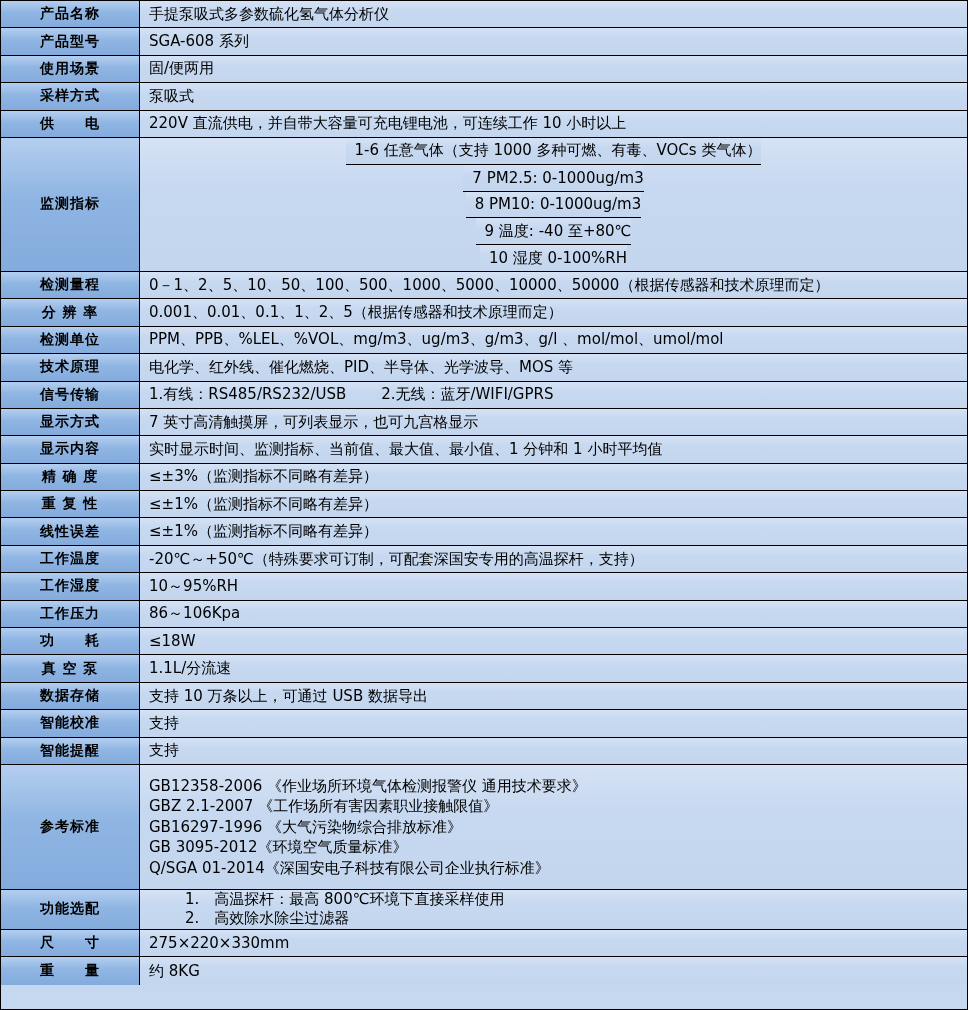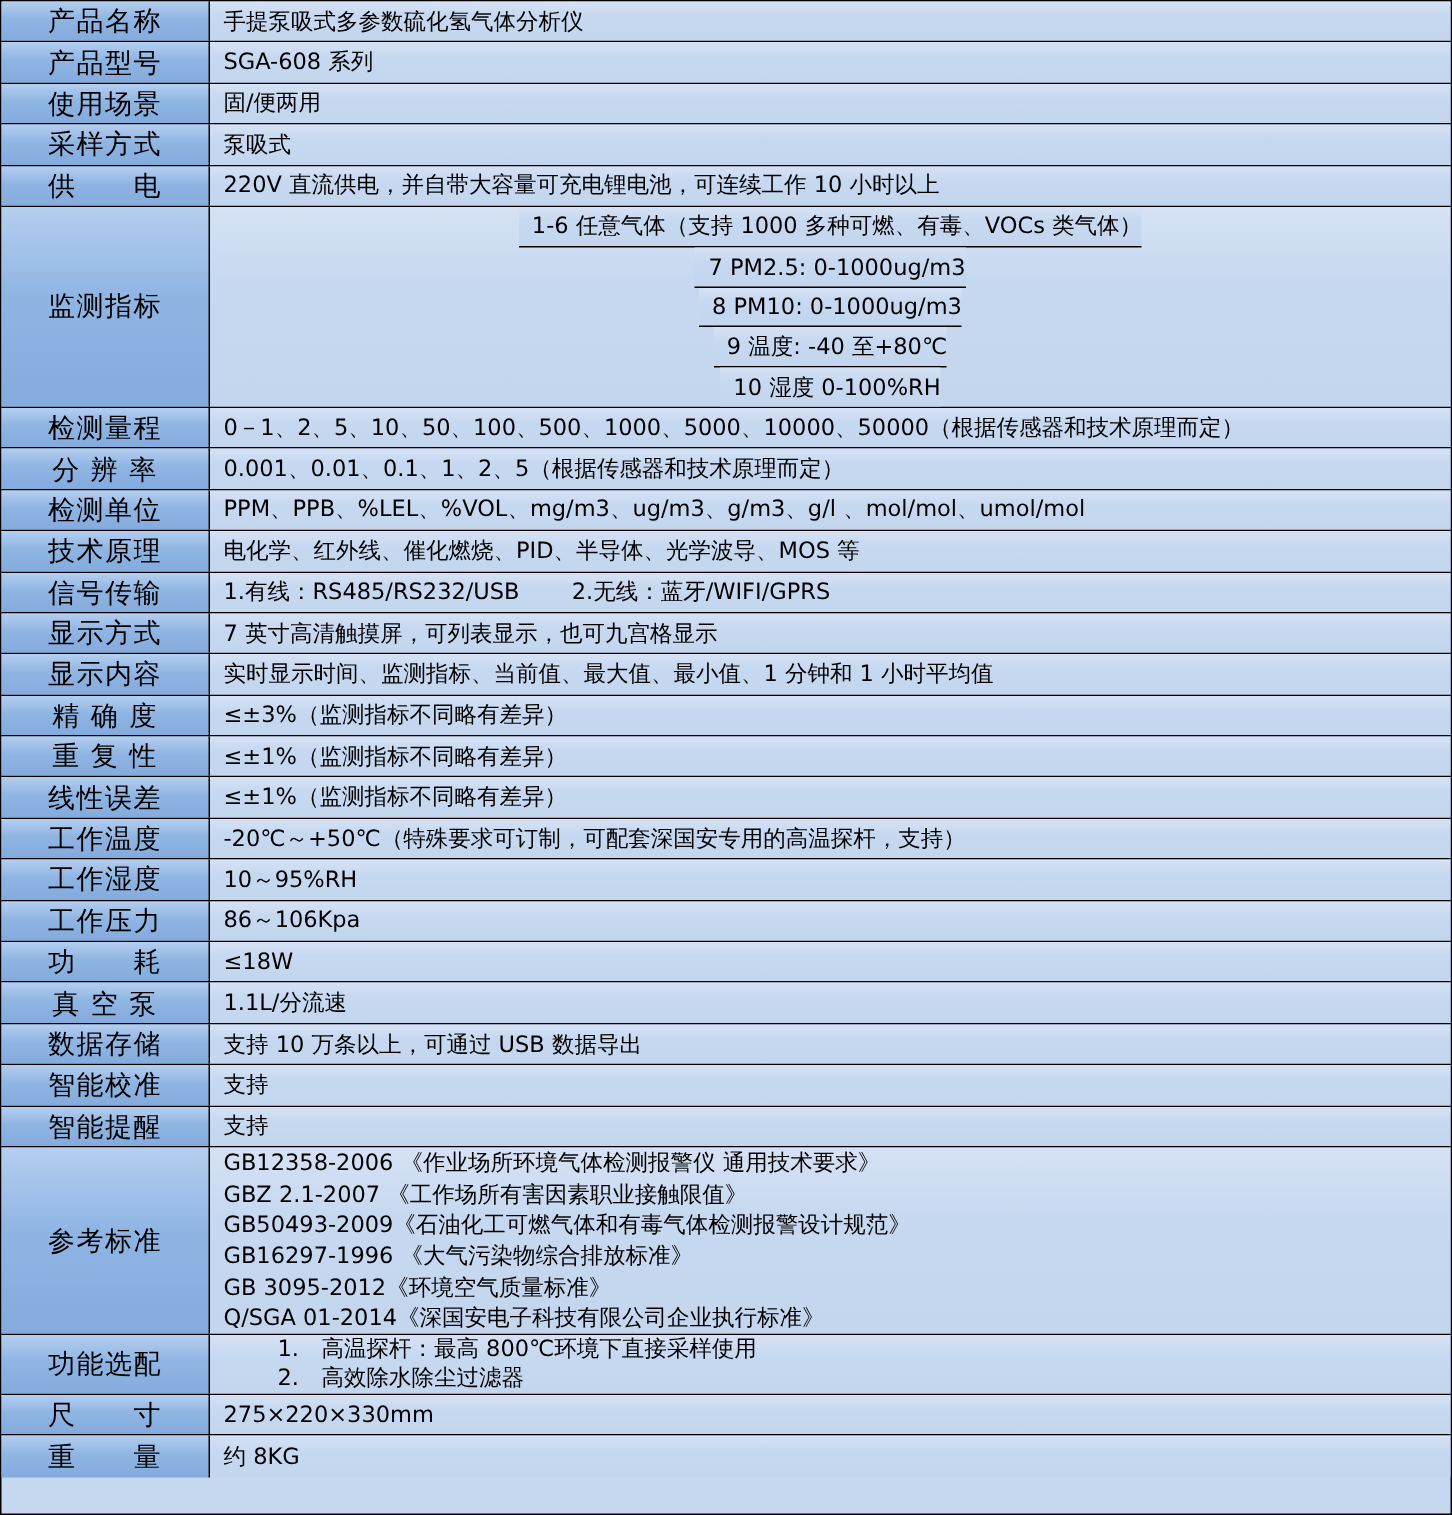--- a/index.html
+++ b/index.html
@@ -25,21 +25,21 @@
   }
   .row:last-child{border-bottom:none;}
   .row-multi{flex:0 0 134px;}
   .row-ref{flex:0 0 125px;}
   .row-opt{flex:0 0 40px;}
   .lc{
     flex:0 0 139px;
     box-sizing:border-box;
     border-right:1px solid #000;
     display:flex;align-items:center;justify-content:center;
-    font-size:18px;font-weight:normal;
+    font-size:14px;font-weight:bold;
     letter-spacing:1px;
     background:linear-gradient(180deg,#b4ceef 0%,#8fb5e3 45%,#83abdc 100%);
     white-space:pre;
   }
   .vc{
     flex:1;min-width:0;
     display:flex;align-items:center;
     padding-left:9px;
     font-size:15px;
     background:linear-gradient(180deg,#d6e2f5 0%,#c7d9f0 35%,#c3d6ee 100%);
@@ -159,21 +159,21 @@
     <div class="row">
       <div class="lc">智能校准</div>
       <div class="vc">支持</div>
     </div>
     <div class="row">
       <div class="lc">智能提醒</div>
       <div class="vc">支持</div>
     </div>
     <div class="row row-ref">
       <div class="lc">参考标准</div>
-      <div class="vc"><div class="line">GB12358-2006 《作业场所环境气体检测报警仪 通用技术要求》</div><div class="line">GBZ 2.1-2007 《工作场所有害因素职业接触限值》</div><div class="line">GB50493-2009《石油化工可燃气体和有毒气体检测报警设计规范》</div><div class="line">GB16297-1996 《大气污染物综合排放标准》</div><div class="line">GB 3095-2012《环境空气质量标准》</div><div class="line">Q/SGA 01-2014《深国安电子科技有限公司企业执行标准》</div></div>
+      <div class="vc"><div class="line">GB12358-2006 《作业场所环境气体检测报警仪 通用技术要求》</div><div class="line">GBZ 2.1-2007 《工作场所有害因素职业接触限值》</div><div class="line">GB16297-1996 《大气污染物综合排放标准》</div><div class="line">GB 3095-2012《环境空气质量标准》</div><div class="line">Q/SGA 01-2014《深国安电子科技有限公司企业执行标准》</div></div>
     </div>
     <div class="row row-opt">
       <div class="lc">功能选配</div>
       <div class="vc"><div class="line">1.　高温探杆：最高 800℃环境下直接采样使用</div><div class="line">2.　高效除水除尘过滤器</div></div>
     </div>
     <div class="row">
       <div class="lc">尺　　寸</div>
       <div class="vc">275×220×330mm</div>
     </div>
     <div class="row">

